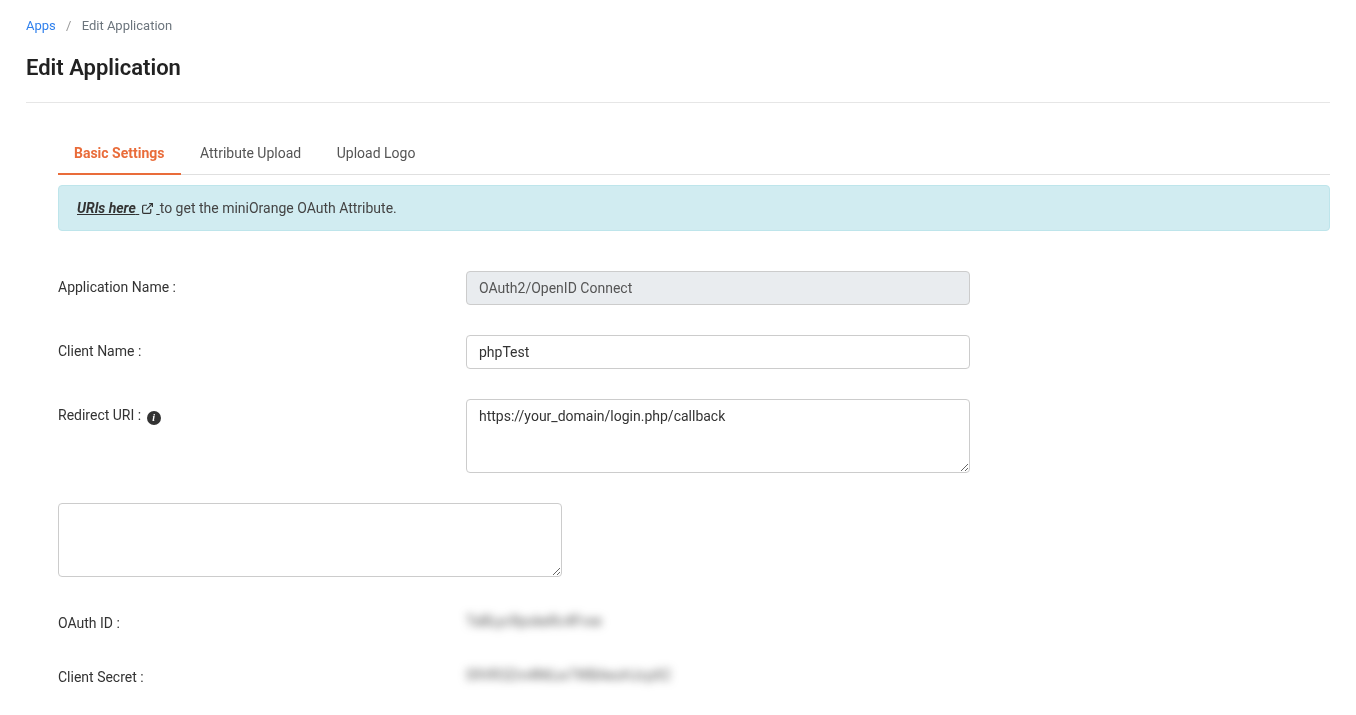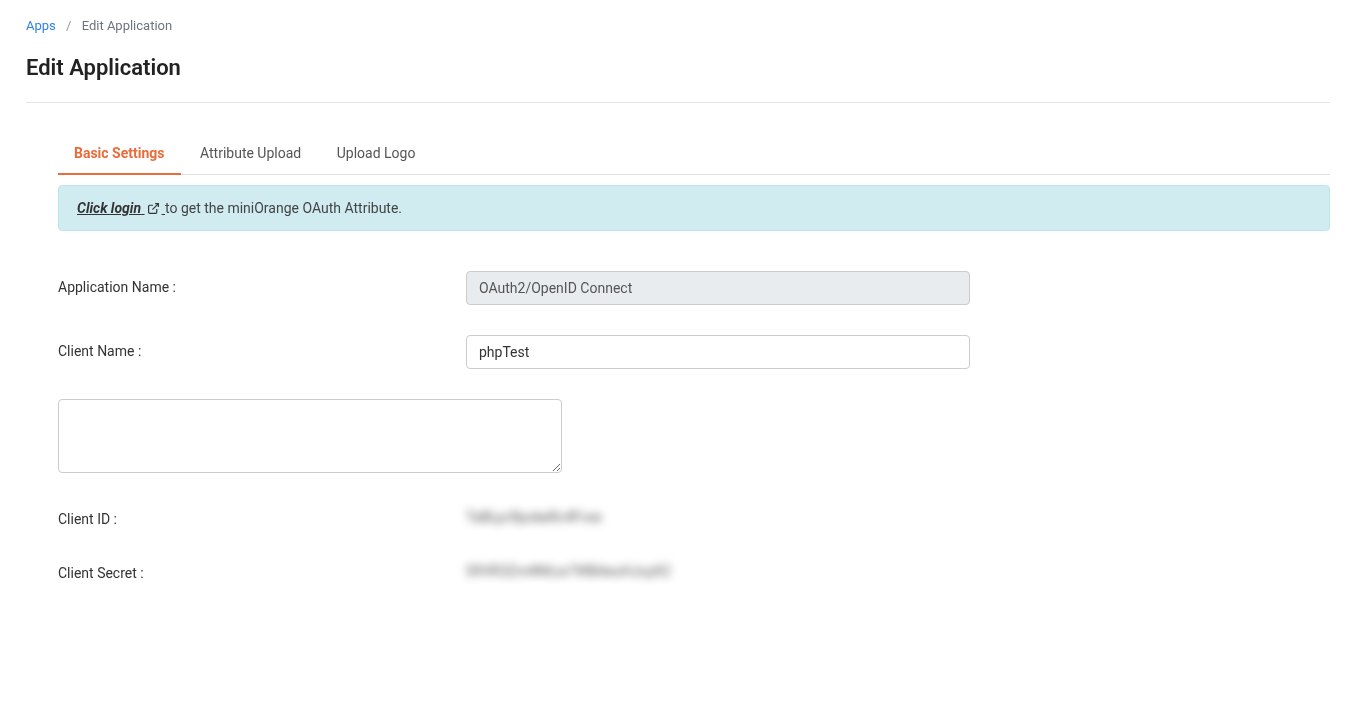--- a/index.html
+++ b/index.html
@@ -155,46 +155,52 @@
   <div class="content">
 
     <div class="tabs">
       <div class="tab active">Basic Settings</div>
       <div class="tab">Attribute Upload</div>
       <div class="tab">Upload Logo</div>
     </div>
 
     <div class="info-bar">
       <span class="click-here">
-        <span>Click login</span>
+        <span>URls here</span>
         <svg width="13" height="13" viewBox="0 0 24 24" fill="none" stroke="#333" stroke-width="2.2">
           <path d="M18 13v6a2 2 0 0 1-2 2H5a2 2 0 0 1-2-2V8a2 2 0 0 1 2-2h6"></path>
           <polyline points="15 3 21 3 21 9"></polyline>
           <line x1="10" y1="14" x2="21" y2="3"></line>
         </svg>
       </span><span> to get the miniOrange OAuth Attribute.</span>
     </div>
 
     <div class="form-row">
       <div class="form-label">Application Name :</div>
       <input type="text" class="form-control readonly-gray" readonly="" value="OAuth2/OpenID Connect" style="">
     </div>
 
     <div class="form-row">
       <div class="form-label">Client Name :</div>
       <input type="text" class="form-control" value="phpTest" style="">
     </div>
 
+    <div class="form-row">
+      <div class="form-label">
+        <span>Redirect URI : </span><span class="info-icon">i</span>
+      </div>
+      <textarea class="form-control" style="">https://your_domain/login.php/callback</textarea>
+    </div>
 
     <div class="form-row">
       <textarea class="form-control" style=""></textarea>
     </div>
 
     <div class="form-row">
-      <div class="form-label">Client ID :</div>
+      <div class="form-label">OAuth ID :</div>
       <div class="blurred-value">TaBLycRpokeRc4Fvxe</div>
     </div>
 
     <div class="form-row">
       <div class="form-label">Client Secret :</div>
       <div class="blurred-value">S9VR3Zm4NtLw7WBAeuHJcpX2</div>
     </div>
 
   </div>
 </div>

